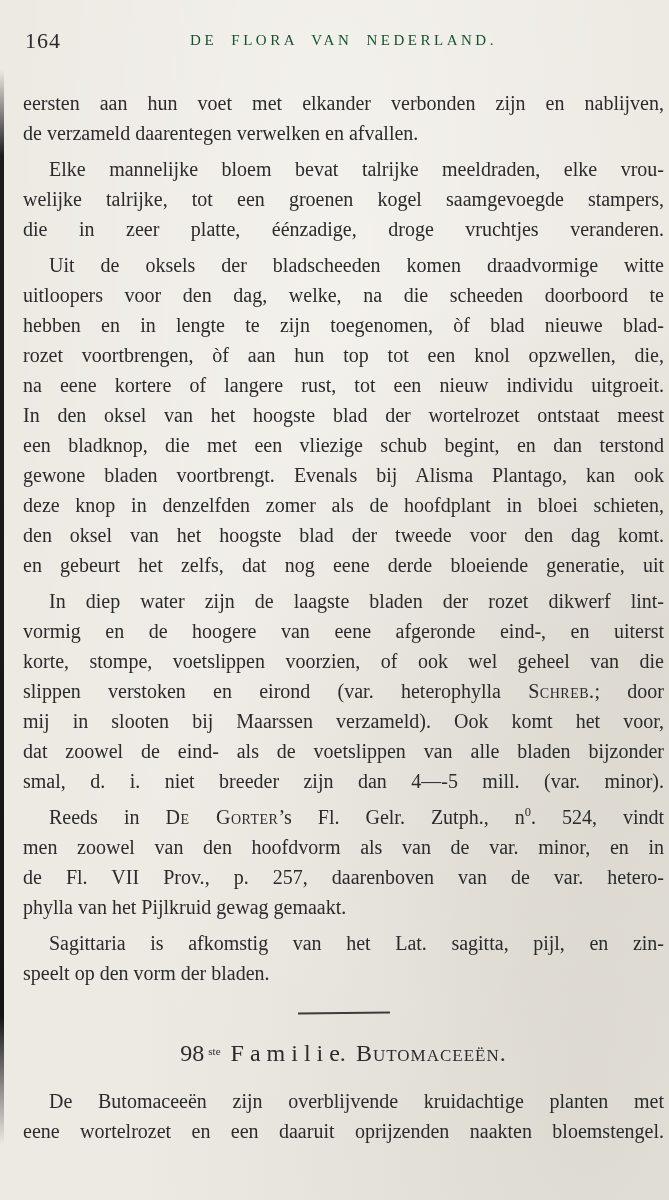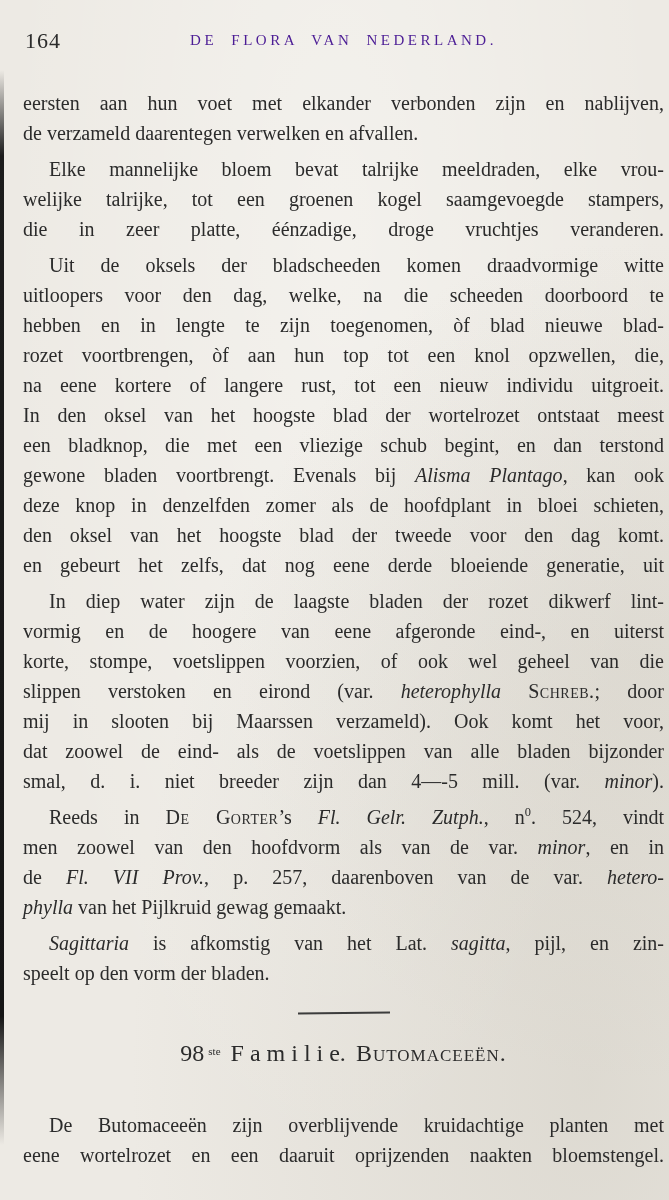--- a/index.html
+++ b/index.html
@@ -19,39 +19,39 @@
     background: linear-gradient(to bottom, transparent 0%, #1c1c1c 8%, #151515 88%, transparent 100%);
   }
   .page-inner { padding: 26px 5px 0 23px; position: relative; }
   .page-header { position: relative; height: 32px; }
   .page-number {
     position: absolute; left: 2px; top: 2px;
     font-size: 22px; letter-spacing: 1px;
   }
   .running-title {
     text-align: center; font-size: 15px; letter-spacing: 3.5px;
-    word-spacing: 7px; color: #4c1d95; padding-top: 6px;
+    word-spacing: 7px; color: #14532d; padding-top: 6px;
   }
   .body-text { margin-top: 30px; }
   .para { margin: 0 0 6px 0; }
   .line { font-size: 20px; line-height: 30px; text-align: left; white-space: normal; }
   .line.full { text-align: justify; text-align-last: justify; }
   .para.indent .line:first-child { text-indent: 26px; }
-  .i  { font-style: italic; }
+  .i  { }
   .sc { font-variant: small-caps; letter-spacing: 0.5px; }
   .sup { font-size: 0.62em; vertical-align: super; line-height: 0; }
   .section-divider {
     width: 92px; height: 2px; background: #3c3c3c;
     margin: 24px auto 0 auto; transform: rotate(-0.6deg);
   }
   .section-heading { text-align: center; margin-top: 20px; font-size: 24px; line-height: 34px; }
   .section-heading .ordinal-sup { font-size: 11px; vertical-align: 6px; margin-left: 4px; }
   .section-heading .word { margin-left: 10px; }
   .section-heading .family { margin-left: 10px; font-variant: small-caps; letter-spacing: 1px; }
-  .section-intro { margin-top: 40px; }
+  .section-intro { margin-top: 16px; }
 </style>
 </head>
 <body>
 
 <div class="scan-edge-left"></div>
 
 <div class="page-inner">
 
   <div class="page-header">
     <span class="page-number">164</span>

